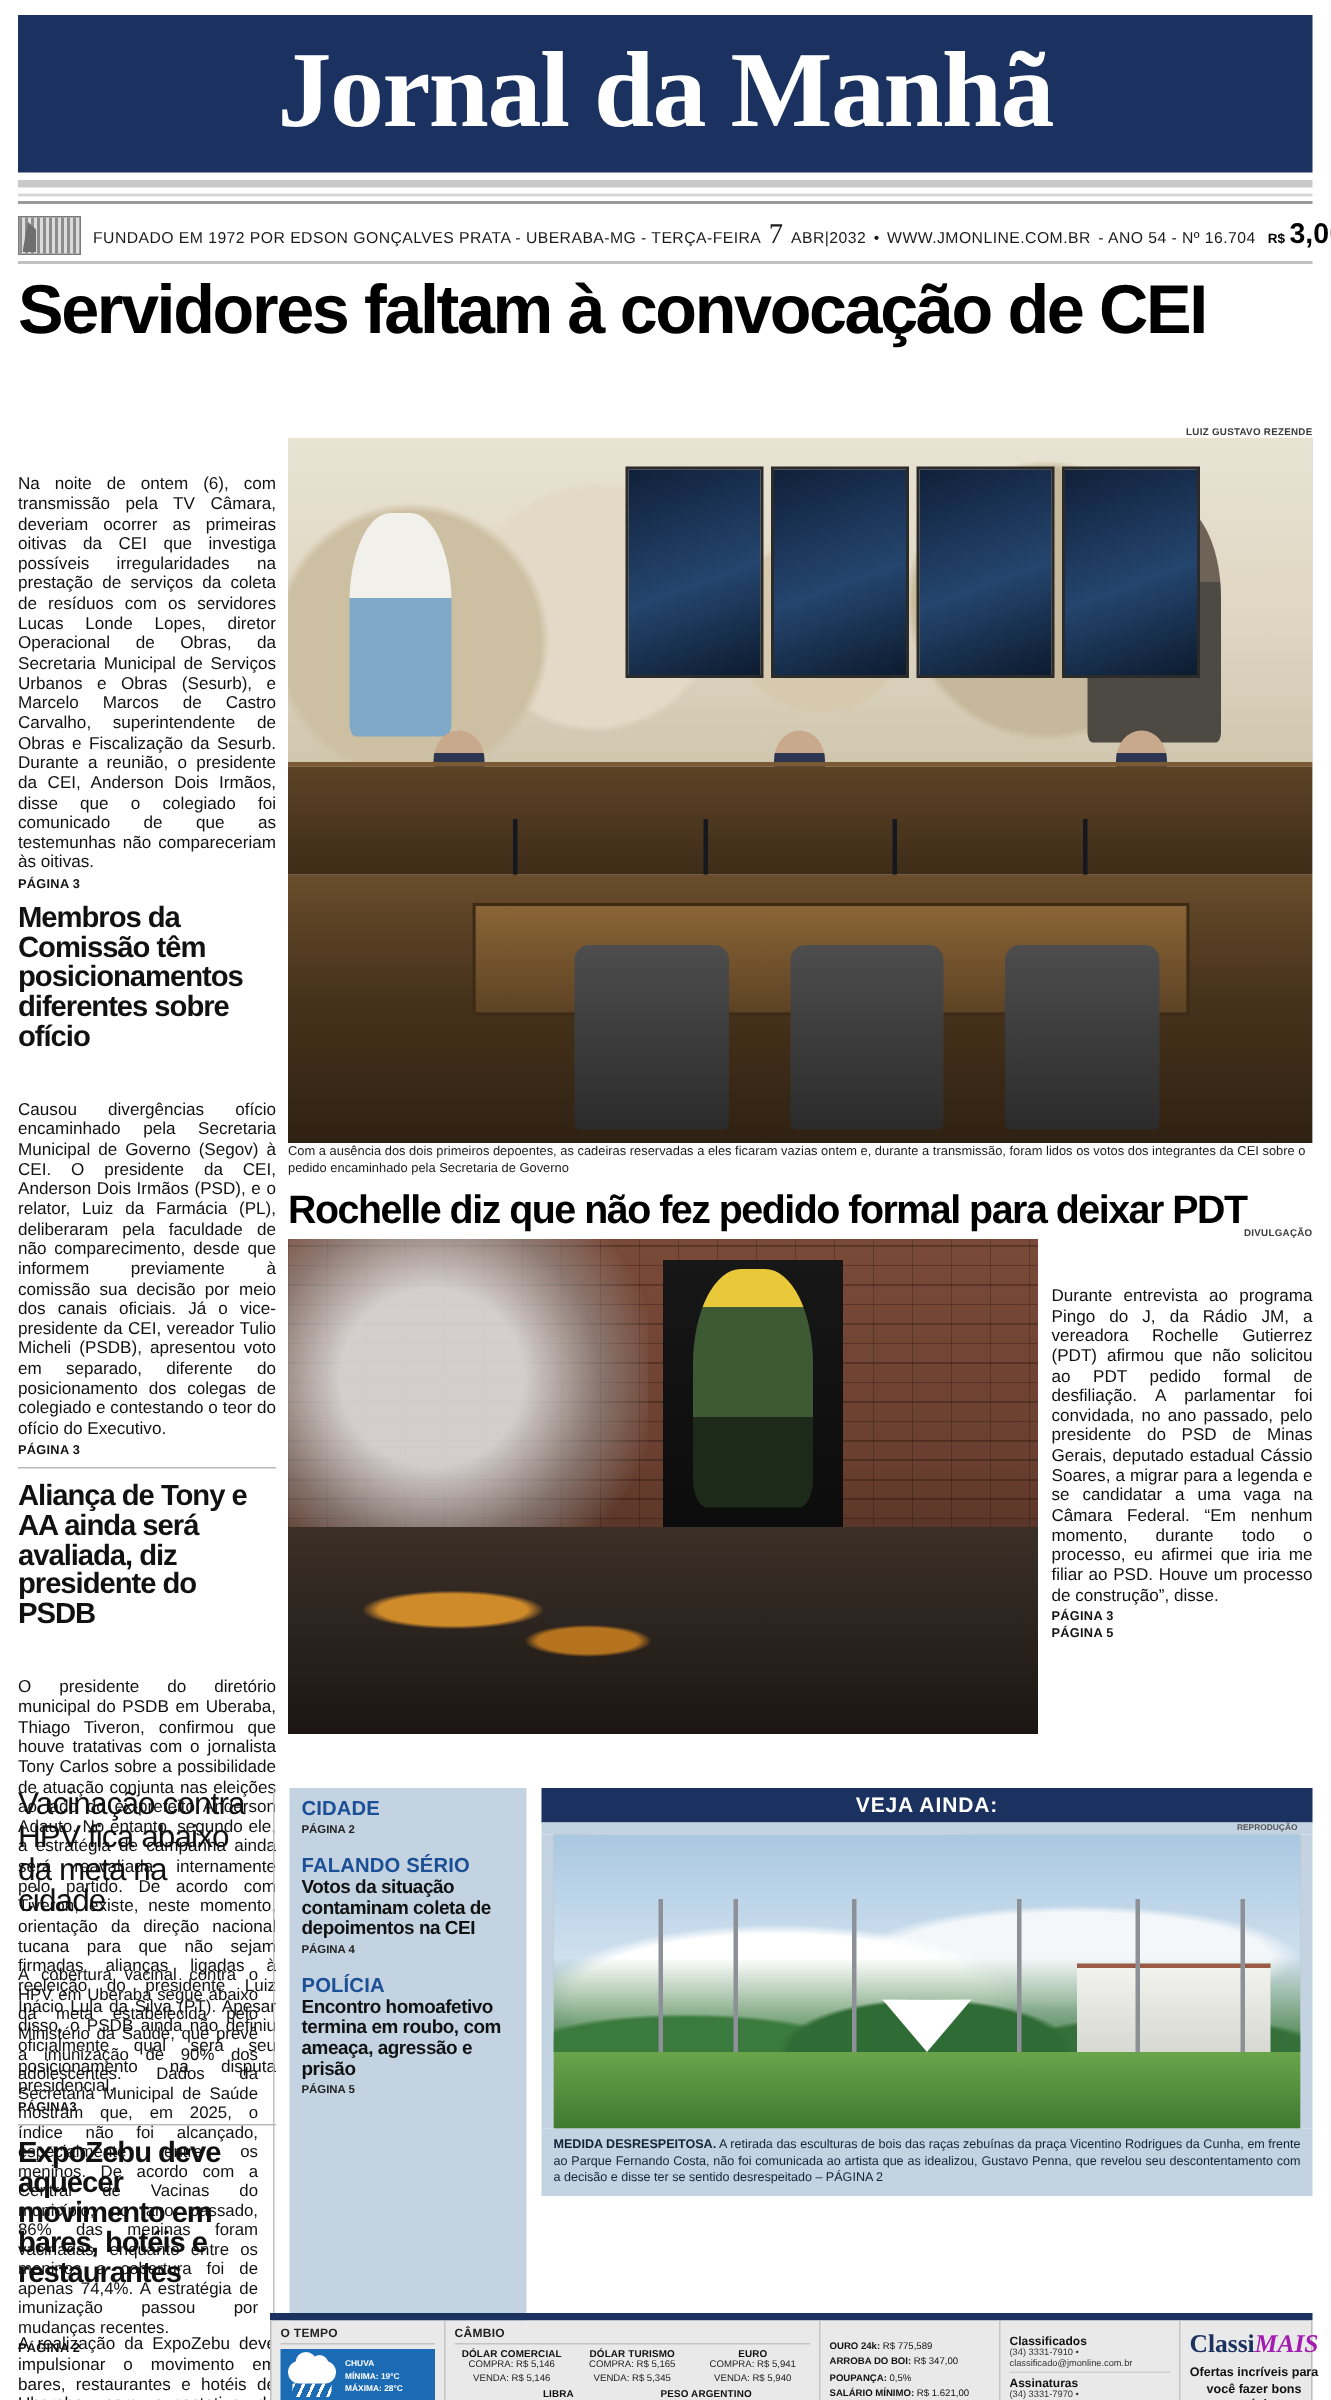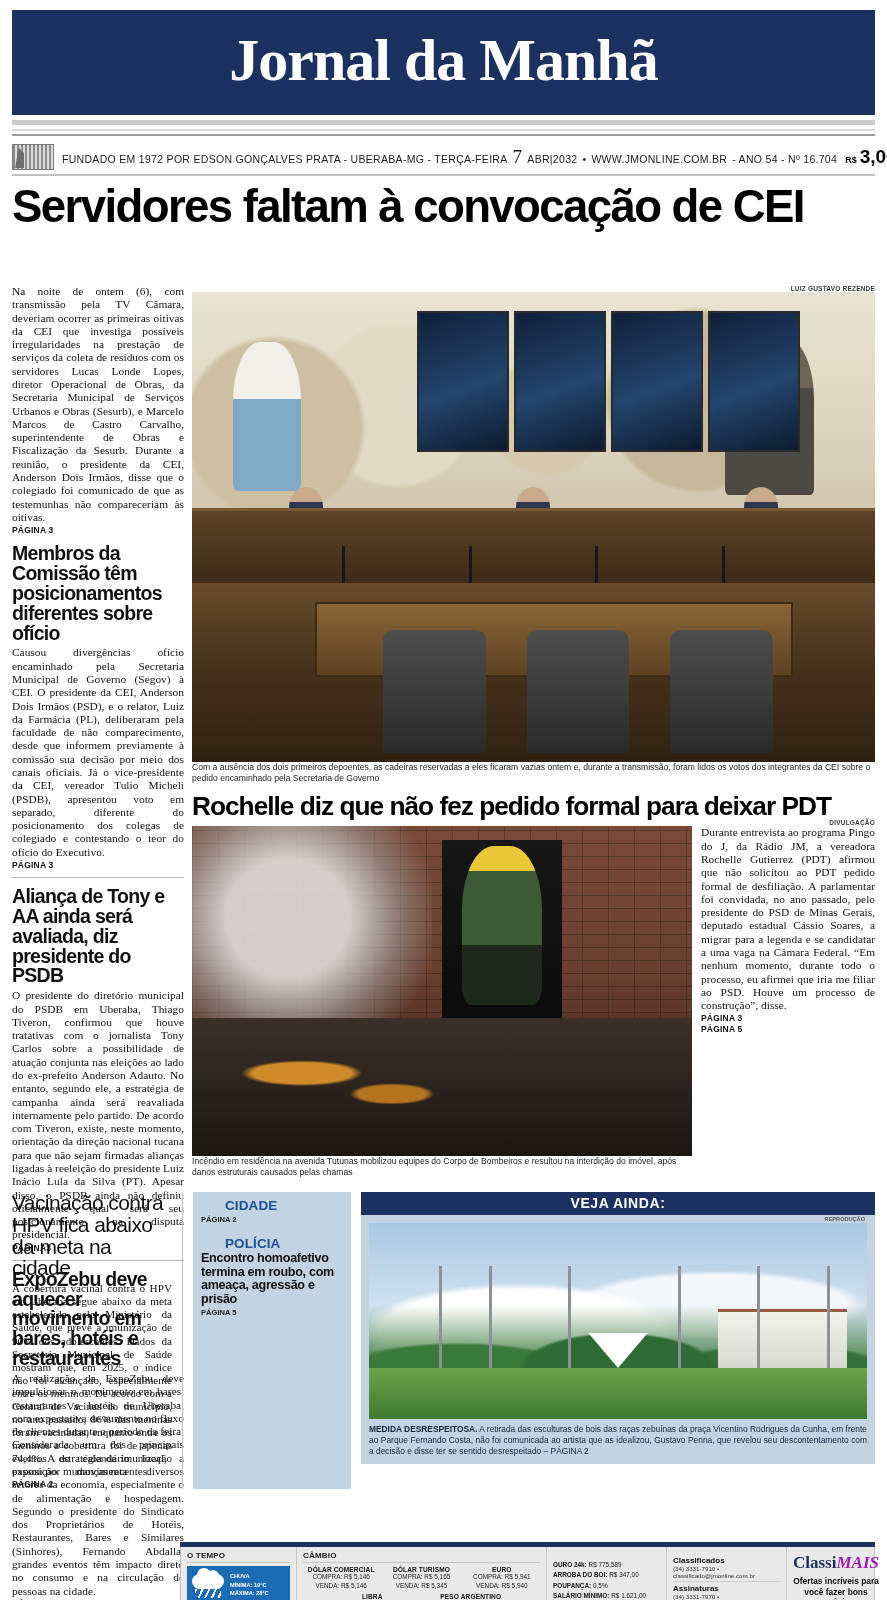--- a/index.html
+++ b/index.html
@@ -15,21 +15,21 @@
   .masthead {
     margin: 10px 12px 0 12px;
     background: #1b3260;
     height: 105px;
     display: flex; align-items: center; justify-content: center;
   }
   .masthead-title {
     color: #fff;
     font-family: "Liberation Serif", serif;
     font-weight: bold;
-    font-size: 60px;
+    font-size: 72px;
     letter-spacing: -1px;
     line-height: 1;
     padding-bottom: 6px;
   }
   .rule-thick { margin: 5px 12px 0 12px; height: 5px; background: #c9c9c9; }
   .rule-thin  { margin: 4px 12px 0 12px; height: 2px; background: #d8d8d8; }
   .rule-dark  { margin: 3px 12px 0 12px; height: 2px; background: #9a9a9a; }
 
   
   .infostrip {
@@ -80,26 +80,27 @@
     letter-spacing:.2px; text-align:right;
   }
 
   
   .cols { position:absolute; left:12px; top:275px; width:863px; }
   .lead-row { display:flex; gap:8px; }
   .col-left { width: 172px; flex:0 0 172px; }
   .col-photo { width: 683px; flex: 0 0 683px; }
 
   .body-text {
-    font-family:Liberation Serif, serif;
+    font-family:Liberation Sans, sans-serif;
     font-size: 11.4px;
     line-height: 1.165;
     text-align: justify;
     color:#111;
     hyphens:auto;
+    margin-top:32px;
   }
   .body-text.sm { font-size: 11.2px; }
   .pagina {
     font-family:"Liberation Sans",sans-serif;
     font-size:8.5px; font-weight:bold; letter-spacing:.2px;
     color:#111; margin-top:1px;
   }
   .sub-headline {
     font-family:"Liberation Sans",sans-serif;
     font-weight:bold;
@@ -242,21 +243,21 @@
   
   .bottom { position:absolute; left:12px; top:1182px; width:863px; display:flex; gap:10px; }
   .bot-a { width:160px; flex:0 0 160px; }
   .bot-b { width:155px; flex:0 0 155px; }
   .bot-c { width:158px; flex:0 0 158px; background:#c3d3e2; padding:6px 8px 8px 8px; }
   .bot-d { flex:1 1 auto; }
 
   .kicker {
     font-family:"Liberation Sans",sans-serif;
     font-weight:bold; font-size:13.5px; color:#1b4f96;
-    letter-spacing:.1px; margin-bottom:1px;margin-left:24px;
+    letter-spacing:.1px; margin-bottom:1px;
   }
   .brief-title {
     font-family:"Liberation Sans",sans-serif;
     font-weight:bold; font-size:12.6px; line-height:1.08;
     color:#111; letter-spacing:-.3px;
   }
   .brief-pg {
     font-family:"Liberation Sans",sans-serif;
     font-size:7.6px; font-weight:bold; color:#222; margin-top:2px;
   }
@@ -410,21 +411,20 @@
 
         <div style="display:flex; gap:9px;">
           <div style="width:500px; flex:0 0 500px;">
             <div class="photo fire">
               <div class="wall"></div>
               <div class="smoke"></div>
               <div class="door"></div>
               <div class="fighter"></div>
               <div class="debris"></div>
             </div>
-            <div class="cap">Incêndio em residência na avenida Tutunas mobilizou equipes do Corpo de Bombeiros e resultou na interdição do imóvel, após danos estruturais causados pelas chamas</div>
           </div>
           <div style="flex:1 1 auto;">
             <div class="body-text">Durante entrevista ao programa Pingo do J, da Rádio JM, a vereadora Rochelle Gutierrez (PDT) afirmou que não solicitou ao PDT pedido formal de desfiliação. A parlamentar foi convidada, no ano passado, pelo presidente do PSD de Minas Gerais, deputado estadual Cássio Soares, a migrar para a legenda e se candidatar a uma vaga na Câmara Federal. “Em nenhum momento, durante todo o processo, eu afirmei que iria me filiar ao PSD. Houve um processo de construção”, disse.</div>
             <div class="pagina">PÁGINA 3</div>
             <div class="pagina">PÁGINA 5</div>
           </div>
         </div>
       </div>
 
     </div>
@@ -437,20 +437,25 @@
       <div class="body-text sm">A cobertura vacinal contra o HPV em Uberaba segue abaixo da meta estabelecida pelo Ministério da Saúde, que prevê a imunização de 90% dos adolescentes. Dados da Secretaria Municipal de Saúde mostram que, em 2025, o índice não foi alcançado, especialmente entre os meninos. De acordo com a Central de Vacinas do município, no ano passado, 86% das meninas foram vacinadas, enquanto entre os meninos a cobertura foi de apenas 74,4%. A estratégia de imunização passou por mudanças recentes.</div>
       <div class="pagina">PÁGINA 2</div>
     </div>
 
     <div class="bot-b" style="width:1px;flex:0 0 1px;background:#c0c0c0;"></div>
 
     <div class="bot-c">
       <div class="brief">
         <div class="kicker">CIDADE</div>
         <div class="brief-pg">PÁGINA 2</div>
+      </div>
+      <div class="brief">
+        <div class="kicker">FALANDO SÉRIO</div>
+        <div class="brief-title">Votos da situação contaminam coleta de depoimentos na CEI</div>
+        <div class="brief-pg">PÁGINA 4</div>
       </div>
       <div class="brief">
         <div class="kicker">POLÍCIA</div>
         <div class="brief-title">Encontro homoafetivo termina em roubo, com ameaça, agressão e prisão</div>
         <div class="brief-pg">PÁGINA 5</div>
       </div>
     </div>
 
     <div class="bot-d">
       <div class="veja-bar">VEJA AINDA:</div>

